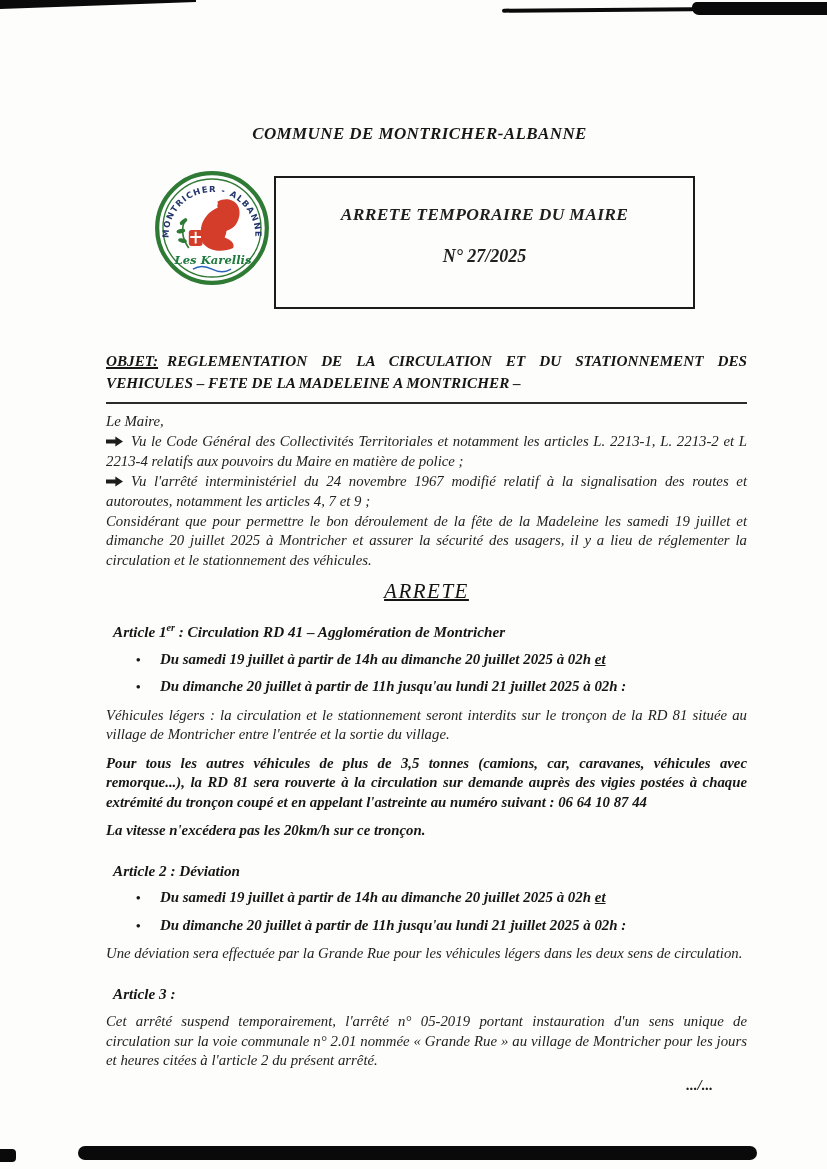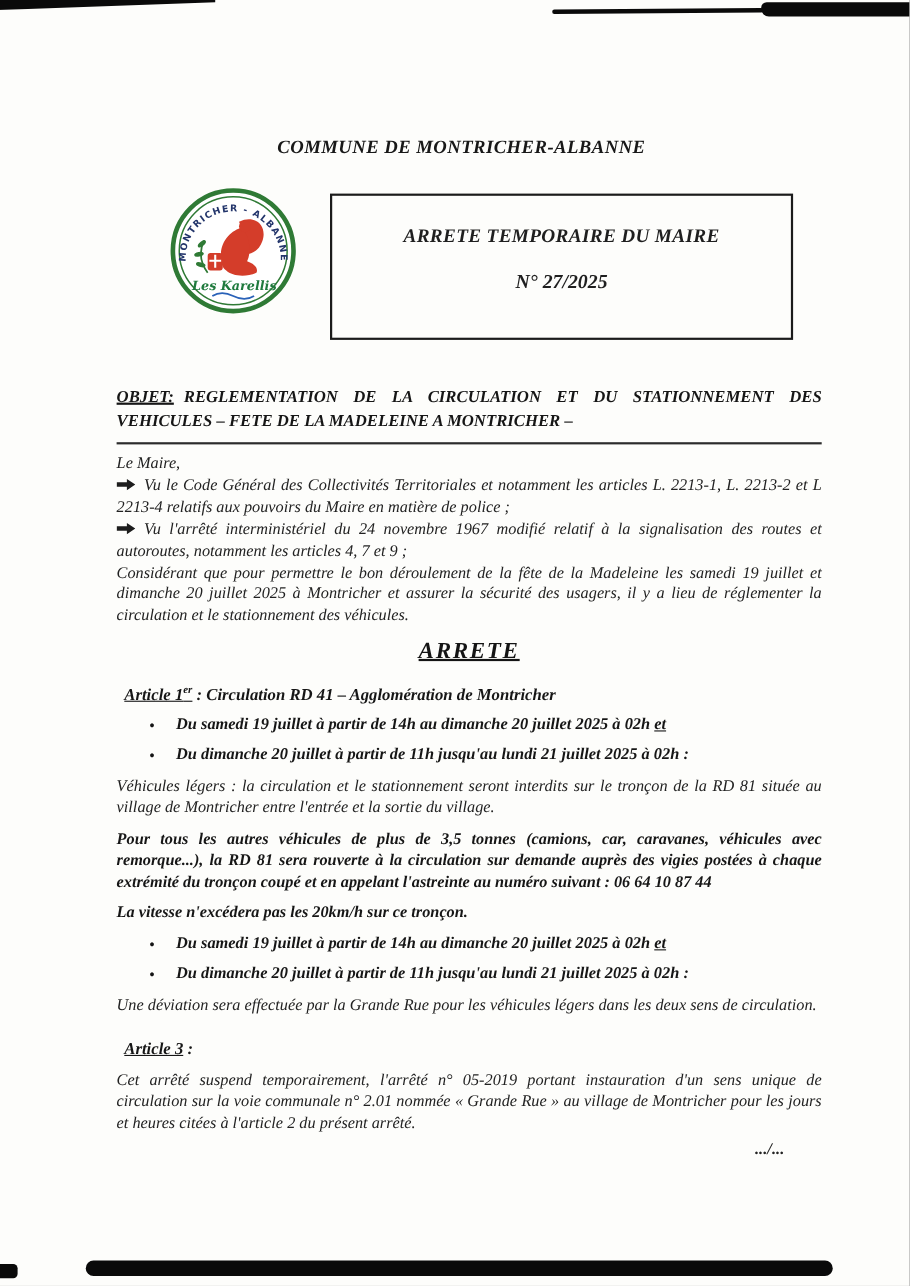--- a/index.html
+++ b/index.html
@@ -28,21 +28,21 @@
 
   
   .commune-title {
     position: absolute; top: 124px; left: 0; width: 100%;
     margin: 0; text-align: center;
     font-size: 17px; font-weight: bold; font-style: italic;
     letter-spacing: 0.4px; color: #181818; padding-left: 12px;
   }
   .logo { position: absolute; left: 154px; top: 170px; width: 116px; height: 116px; }
   .header-box {
-    position: absolute; left: 300px; top: 176px; width: 421px; height: 133px;
+    position: absolute; left: 274px; top: 176px; width: 421px; height: 133px;
     border: 2px solid #1b1b1b; background: #fdfdfb;
     text-align: center; font-weight: bold; font-style: italic;
   }
   .box-title  { margin-top: 26px; font-size: 17.5px; letter-spacing: 0.3px; }
   .box-number { margin-top: 21px; font-size: 18px; }
 
   
   .content {
     position: absolute; left: 106px; top: 350px; width: 641px;
     font-size: 14.8px; line-height: 19.5px;
@@ -53,29 +53,29 @@
   .objet { font-weight: bold; font-size: 15.2px; line-height: 22px; color: #161616; }
   .objet-label { text-decoration: underline; text-decoration-thickness: 2px; margin-right: 9px; }
   .rule { border-bottom: 2px solid #2c2c2c; margin-top: 8px; }
 
   .opening { margin-top: 8px !important; }
 
   .arrow { display: inline-block; margin-right: 8px; vertical-align: -1px; }
 
   .arrete-heading {
     margin-top: 8px !important; text-align: center;
-    font-size: 21px; font-weight: bold; letter-spacing: 1.5px; color: #141414;
+    font-size: 21px; font-weight: normal; letter-spacing: 1.5px; color: #141414;
     line-height: 26px;
   }
   .arrete-heading .u-thick { text-decoration: underline; text-decoration-thickness: 2px; }
 
   .article-heading { margin-top: 14px !important; margin-left: 7px !important;
     font-weight: bold; font-size: 15.2px; color: #161616; }
   .mt-lg { margin-top: 20px !important; }
-  .article-num { text-decoration: underline; }
+  .article-num { }
   sup { font-size: 10px; }
 
   .bullet { display: flex; margin-top: 8px; margin-left: 30px;
     font-weight: bold; font-size: 14.9px; color: #161616; text-align: left; }
   .bullet .dot { width: 24px; flex: none; font-style: normal; font-size: 13px; }
   .u { text-decoration: underline; }
 
   .para  { margin-top: 9px !important; }
   .bold  { font-weight: bold; color: #161616; }
 
@@ -155,20 +155,21 @@
     </div>
     <div class="bullet">
       <span class="dot">•</span>
       <span class="bullet-text">Du dimanche 20 juillet à partir de 11h jusqu'au lundi 21 juillet 2025 à 02h :</span>
     </div>
 
     <p class="para">Véhicules légers : la circulation et le stationnement seront interdits sur le tronçon de la RD 81 située au village de Montricher entre l'entrée et la sortie du village.</p>
     <p class="para bold">Pour tous les autres véhicules de plus de 3,5 tonnes (camions, car, caravanes, véhicules avec remorque...), la RD 81 sera rouverte à la circulation sur demande auprès des vigies postées à chaque extrémité du tronçon coupé et en appelant l'astreinte au numéro suivant : 06 64 10 87 44</p>
     <p class="para bold">La vitesse n'excédera pas les 20km/h sur ce tronçon.</p>
 
+    <p class="article-heading mt-lg"><span class="article-num">Article 2</span><span> : Déviation</span></p>
 
     <div class="bullet">
       <span class="dot">•</span>
       <span class="bullet-text"><span>Du samedi 19 juillet à partir de 14h au dimanche 20 juillet 2025 à 02h </span><span class="u">et</span></span>
     </div>
     <div class="bullet">
       <span class="dot">•</span>
       <span class="bullet-text">Du dimanche 20 juillet à partir de 11h jusqu'au lundi 21 juillet 2025 à 02h :</span>
     </div>
 

